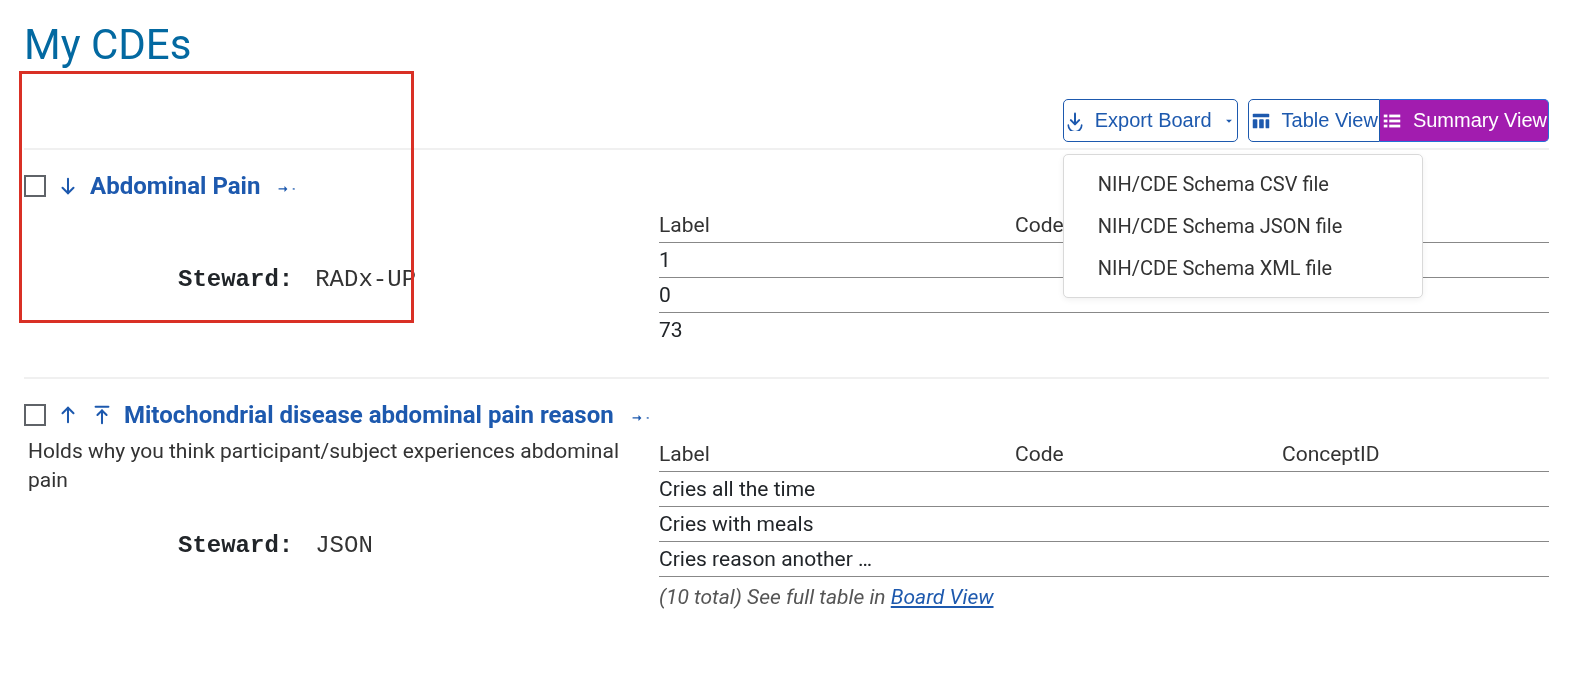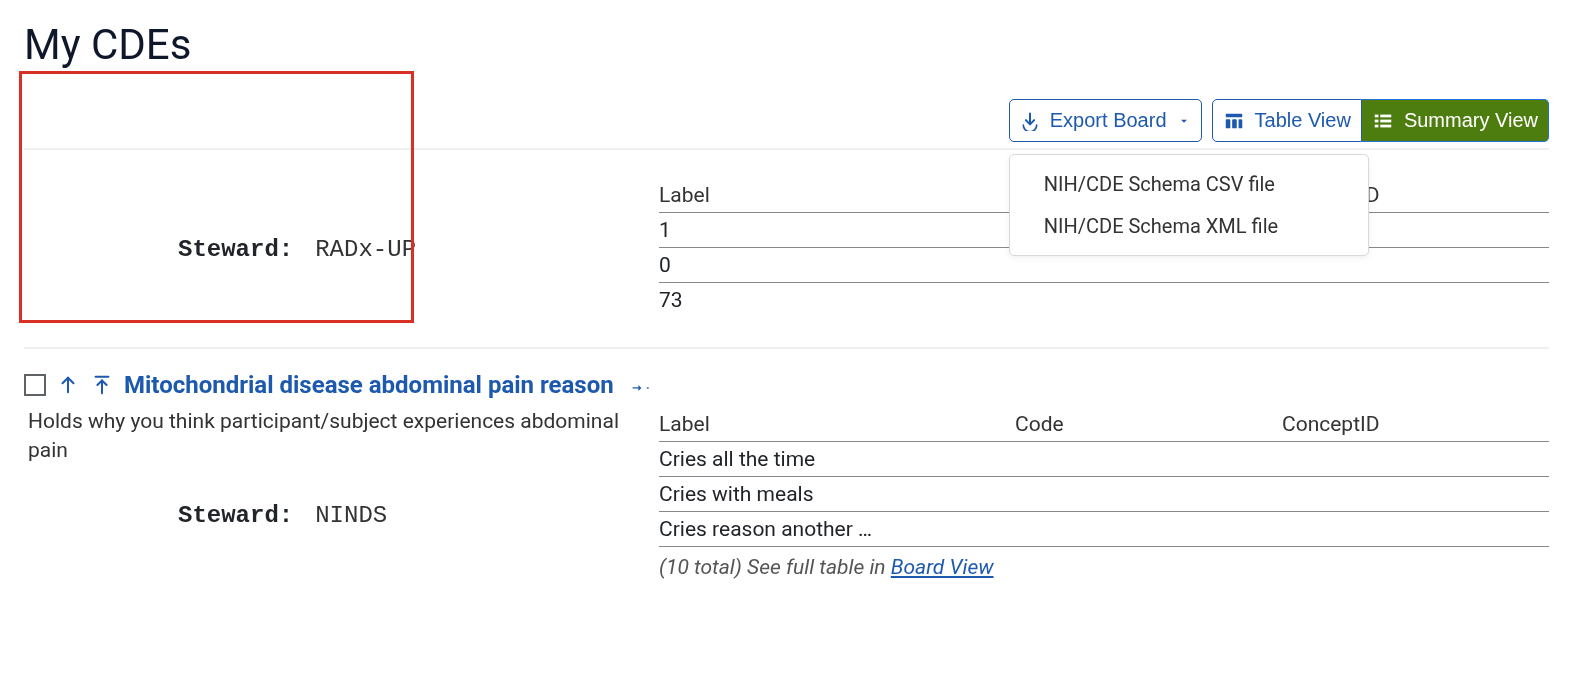--- a/index.html
+++ b/index.html
@@ -6,47 +6,47 @@
     body {
       font-family: Roboto, -apple-system, BlinkMacSystemFont, "Segoe UI", Arial, sans-serif;
       background: #fff;
       color: #212529;
       padding: 20px 24px;
       width: 1573px;
     }
     .page-title {
       font-size: 42px;
       font-weight: 400;
-      color: #0f172a;
+      color: #0369a1;
       margin-bottom: 30px;
     }
     .toolbar {
       display: flex;
       justify-content: flex-end;
       gap: 10px;
       margin-bottom: 6px;
       position: relative;
     }
     .btn {
       display: inline-flex;
       align-items: center;
       gap: 10px;
-      padding: 9px 10px;
+      padding: 9px 1px;
       font-size: 20px;
       font-weight: 500;
       border-radius: 5px;
       cursor: pointer;
       background: #fff;
     }
     .btn-outline {
       border: 1.5px solid #1D59AE;
       color: #1D59AE;
     }
     .btn-primary {
-      background: #4d7c0f;
+      background: #a21caf;
       border: 1.5px solid #2471d8;
       color: #fff;
     }
     .export-wrapper { position: relative; }
     .dropdown {
       position: absolute;
       top: 100%;
       left: 0;
       margin-top: 12px;
       background: #fff;
@@ -169,20 +169,21 @@
       </span>
       <span>Export Board</span>
       <span>
         <svg width="14" height="14" viewBox="0 0 24 24" fill="#1D59AE">
             <path d="M7 10l5 5 5-5z"></path>
           </svg>
       </span>
     </button>
     <div class="dropdown">
       <div class="dropdown-item">NIH/CDE Schema CSV file</div>
+      <div class="dropdown-item">NIH/CDE Schema JSON file</div>
       <div class="dropdown-item">NIH/CDE Schema XML file</div>
     </div>
   </div>
   <div class="view-group">
     <button class="btn btn-outline">
       <span>
         <svg width="22" height="22" viewBox="0 0 24 24" fill="#1D59AE">
             <rect x="3" y="4" width="18" height="4" rx="1"></rect>
             <rect x="3" y="10" width="5" height="10" rx="1"></rect>
             <rect x="10" y="10" width="5" height="10" rx="1"></rect>
@@ -204,20 +205,35 @@
       </span>
       <span>Summary View</span>
     </button>
   </div>
   <div class="highlight-box" style="top:-28px; left:-5px; width:395px; height:252px;"></div>
 </div>
 
 <hr class="section-sep">
 
 <div class="cde-item">
+  <div class="cde-header">
+    <div class="checkbox"></div>
+    <span class="arrow-btn">
+      <svg width="22" height="22" viewBox="0 0 24 24" fill="none" stroke="#1D59AE" stroke-width="2.2" stroke-linecap="round" stroke-linejoin="round">
+          <path d="M12 4v16"></path>
+          <path d="M6 14l6 6 6-6"></path>
+        </svg>
+    </span>
+    <a class="cde-title">Abdominal Pain</a>
+    <span class="pin-icon">
+      <svg width="20" height="20" viewBox="0 0 24 24" fill="#1D59AE">
+          <path d="M14 3l7 7-3 1-4 4v5l-2-2-5 5-1-1 5-5-2-2h5l4-4 1-3-7-7z" transform="rotate(45 12 12)"></path>
+        </svg>
+    </span>
+  </div>
   <div class="cde-body">
     <div class="cde-left">
       <div class="steward-row" style="margin-top:58px;">
         <span class="steward-label">Steward:</span>
         <span class="steward-value">RADx-UP</span>
       </div>
     </div>
     <div class="cde-right">
       <table class="table">
         <thead>
@@ -272,21 +288,21 @@
       <svg width="20" height="20" viewBox="0 0 24 24" fill="#1D59AE">
           <path d="M14 3l7 7-3 1-4 4v5l-2-2-5 5-1-1 5-5-2-2h5l4-4 1-3-7-7z" transform="rotate(45 12 12)"></path>
         </svg>
     </span>
   </div>
   <div class="cde-body">
     <div class="cde-left">
       <p class="cde-description">Holds why you think participant/subject experiences abdominal pain</p>
       <div class="steward-row" style="margin-top:36px;">
         <span class="steward-label">Steward:</span>
-        <span class="steward-value">NINDS</span>
+        <span class="steward-value">JSON</span>
       </div>
     </div>
     <div class="cde-right">
       <table class="table">
         <thead>
             <tr>
           <th style="width:40%">Label</th>
           <th style="width:30%">Code</th>
           <th>ConceptID</th>
         </tr>

